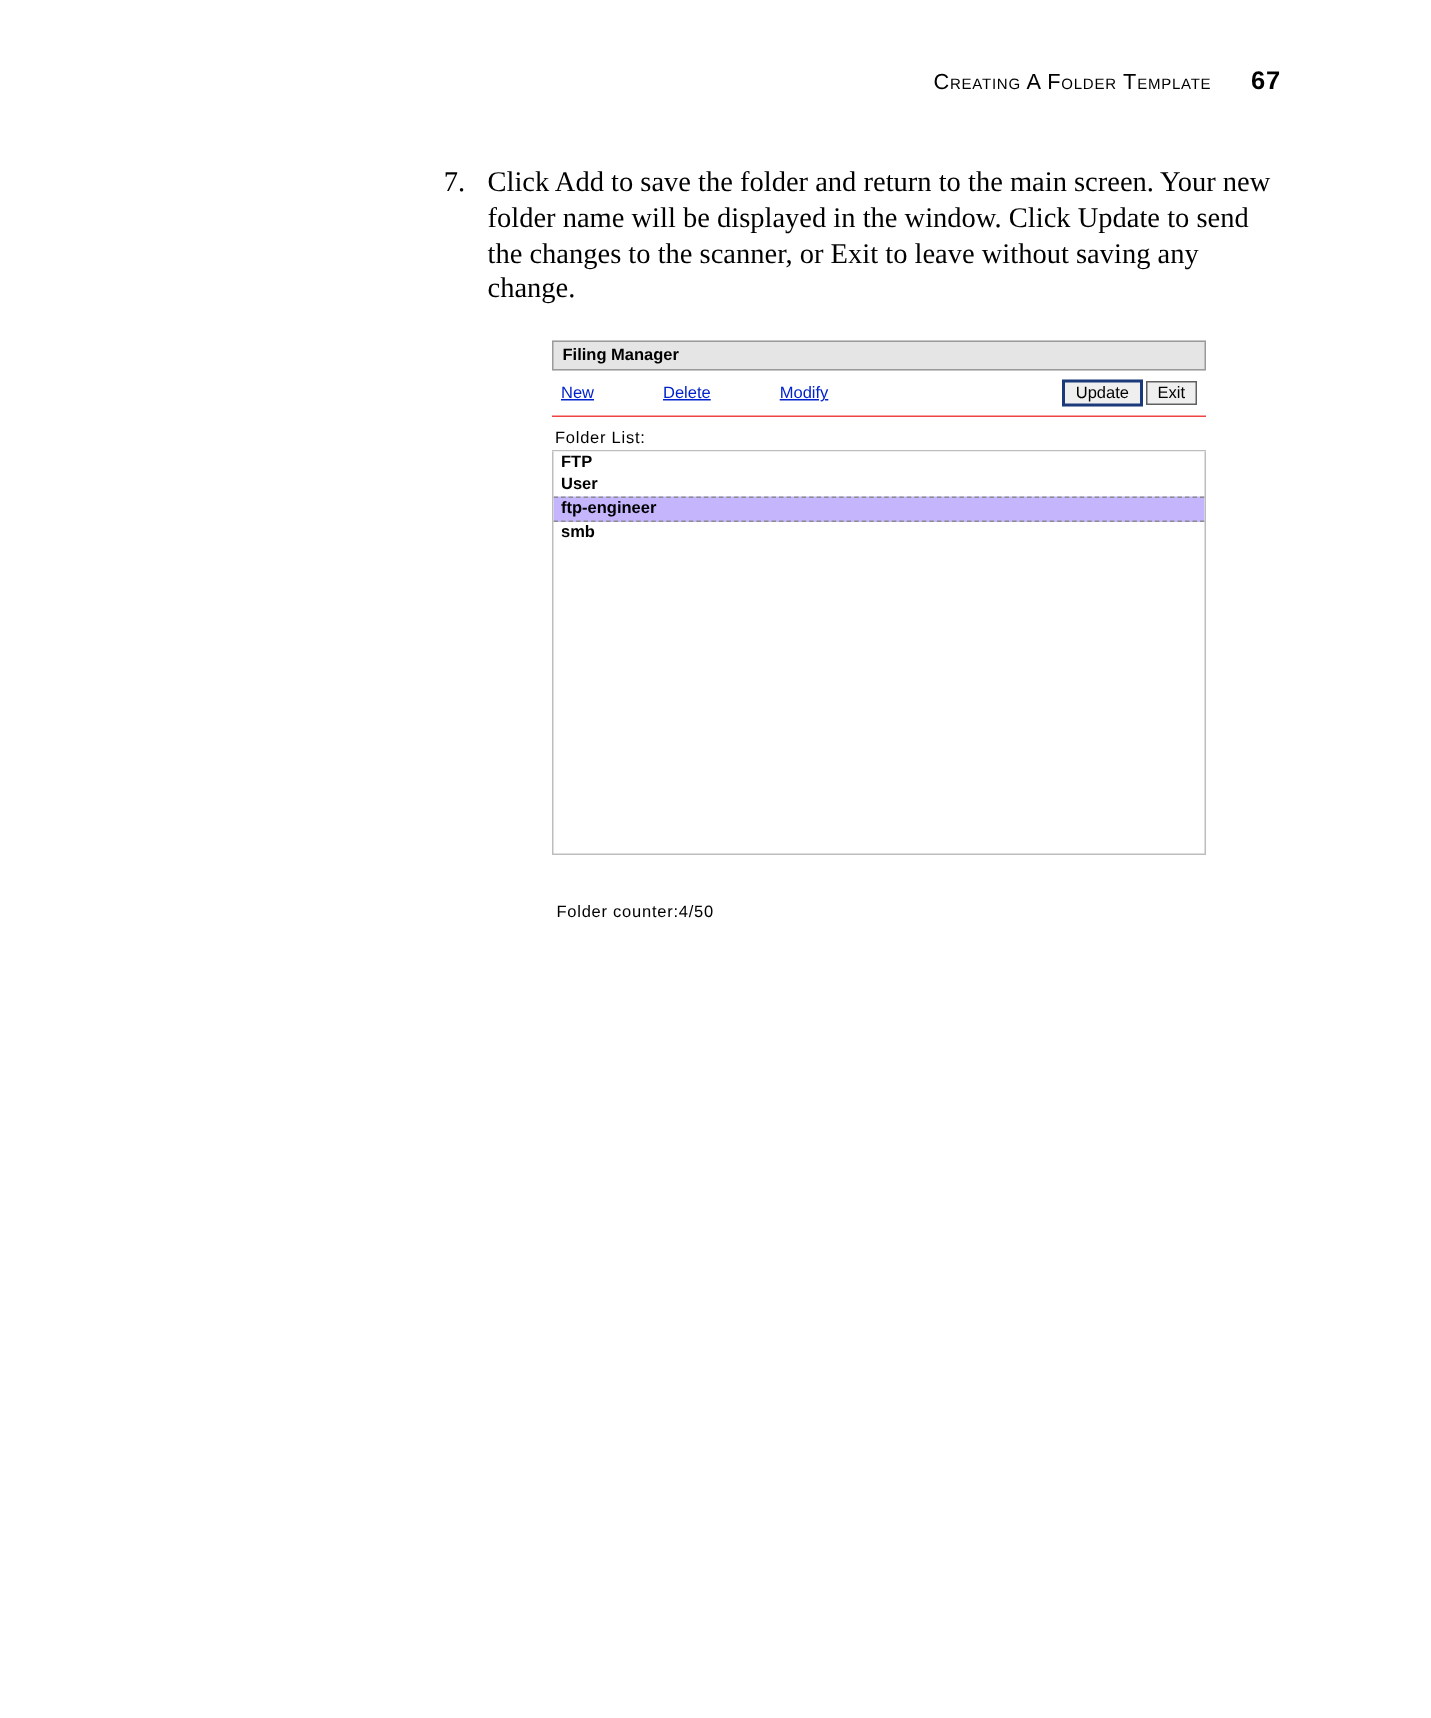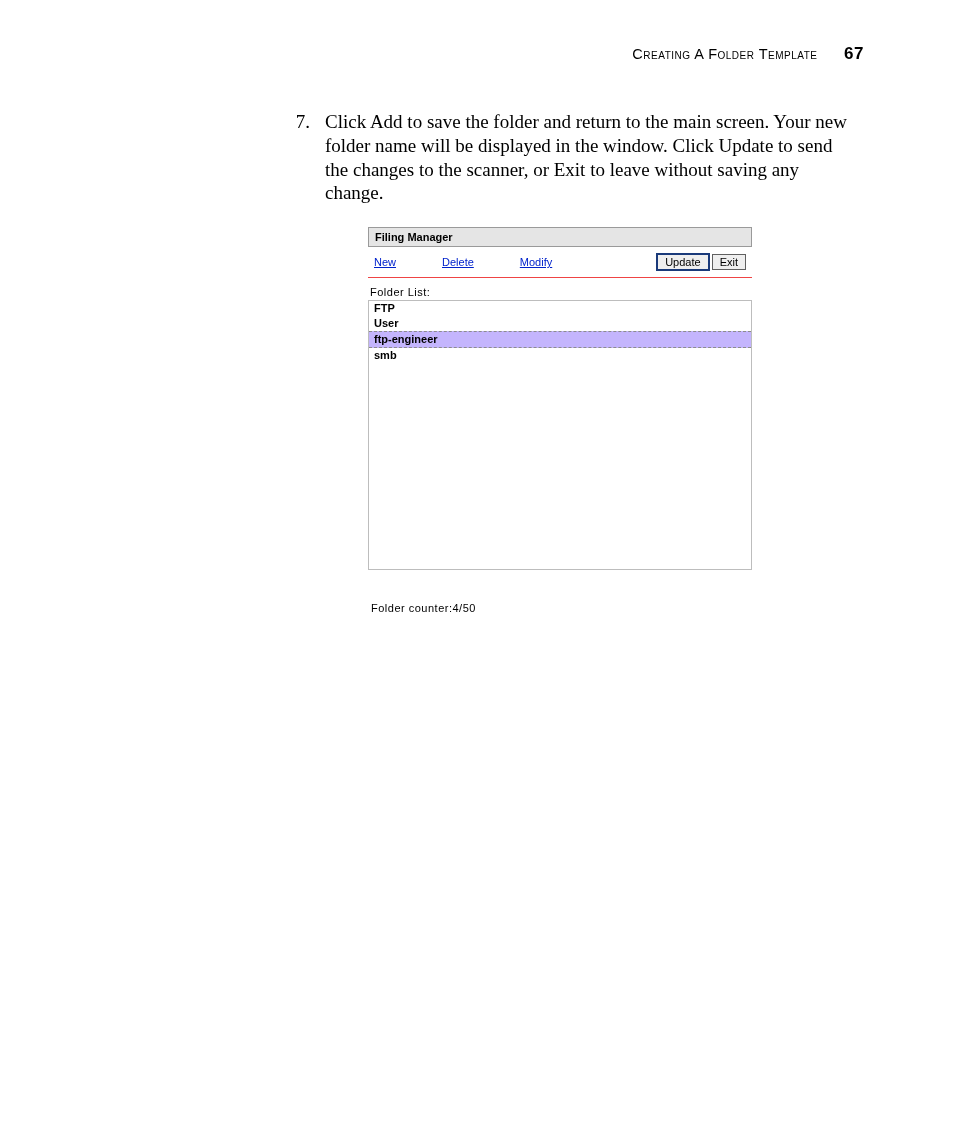--- a/index.html
+++ b/index.html
@@ -13,21 +13,21 @@
   }
   .page {
     position: relative;
     width: 954px;
     height: 1145px;
     box-sizing: border-box;
   }
   .running-header {
     position: absolute;
     top: 44px;
-    right: 90px;
+    right: 100px;
     font-family: Arial, Helvetica, sans-serif;
     font-size: 14.5px;
     letter-spacing: 0.5px;
     color: #000;
   }
   .running-header .title {
     font-variant: small-caps;
   }
   .running-header .pagenum {
     font-weight: 700;
@@ -53,21 +53,21 @@
   .step .txt {
     flex: 1;
   }
   .step .txt b {
     font-weight: 400;
   }
 
   .app {
     margin-top: 22px;
     margin-left: 78px;
-    width: 384px;
+    width: 436px;
     font-family: Verdana, Arial, sans-serif;
     font-size: 11px;
     color: #000;
   }
   .titlebar {
     background: #e5e5e5;
     border: 1px solid #9a9a9a;
     border-bottom: 1px solid #9a9a9a;
     padding: 3px 6px;
     font-weight: 700;

